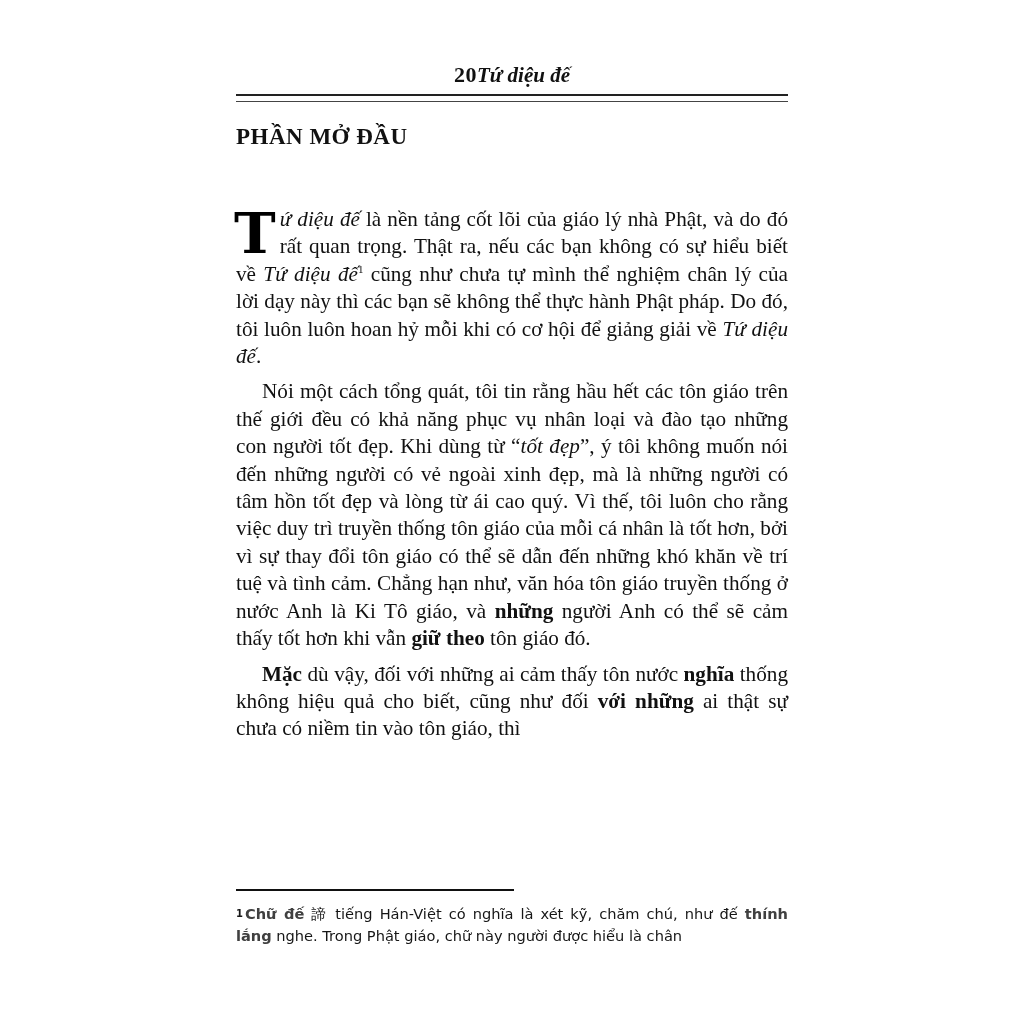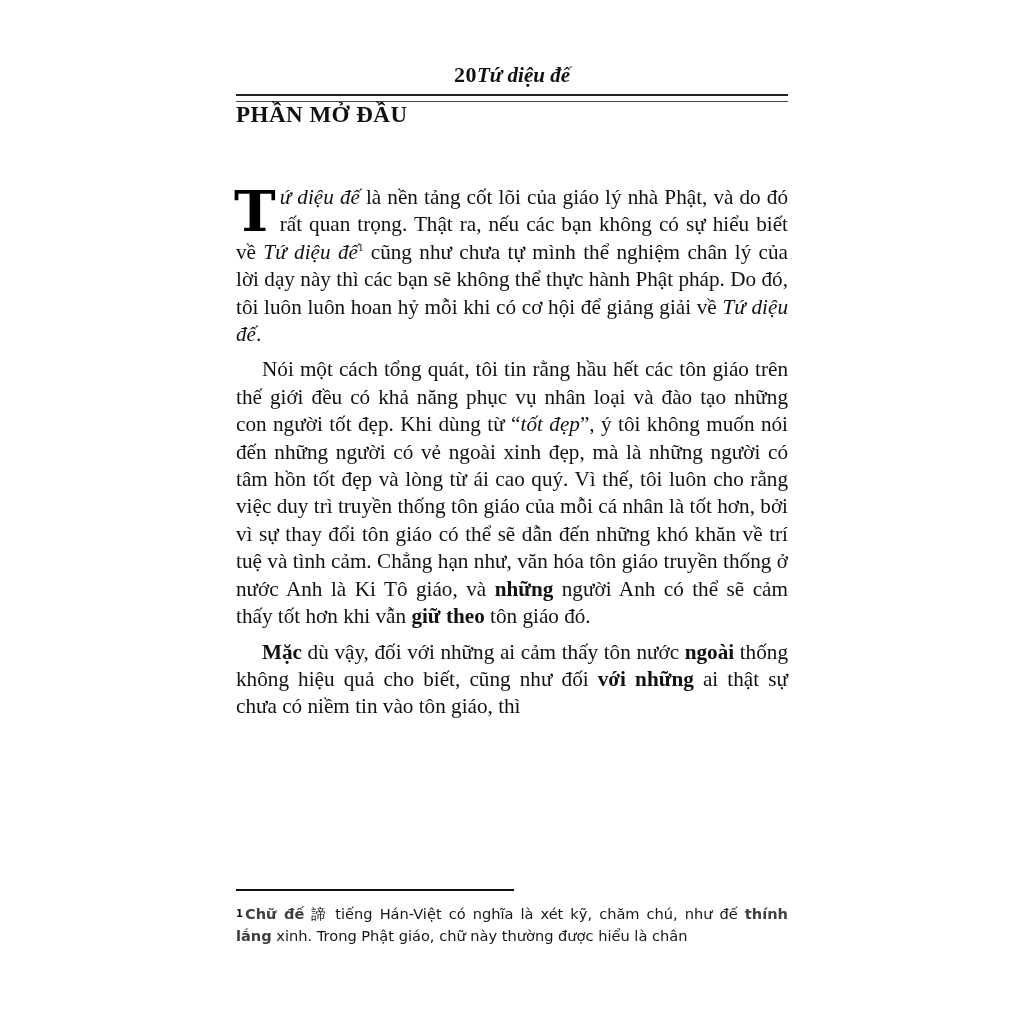--- a/index.html
+++ b/index.html
@@ -37,20 +37,21 @@
       font-style: italic;
       font-size: 21px;
     }
     .head-rule {
       margin-top: 6px;
       height: 5px;
       border-top: 2px solid #222;
       border-bottom: 1px solid #444;
     }
     .section-title {
+      margin-top: 22px;
       font-weight: bold;
       font-size: 23px;
       letter-spacing: 0.5px;
     }
     .body-text {
       margin-top: 56px;
       font-size: 21.2px;
       line-height: 27.4px;
       text-align: justify;
     }
@@ -122,18 +123,18 @@
   </div>
   <div class="head-rule"></div>
 
   <div class="section-title">PHẦN MỞ ĐẦU</div>
 
   <div class="body-text">
     <p class="para first"><span class="drop-cap">T</span><span class="it">ứ diệu đế</span><span> là nền tảng cốt lõi của giáo lý nhà Phật, và do đó rất quan trọng. Thật ra, nếu các bạn không có sự hiểu biết về </span><span class="it">Tứ diệu đế</span><sup>1</sup><span> cũng như chưa tự mình thể nghiệm chân lý của lời dạy này thì các bạn sẽ không thể thực hành Phật pháp. Do đó, tôi luôn luôn hoan hỷ mỗi khi có cơ hội để giảng giải về </span><span class="it">Tứ diệu đế</span><span>.</span></p>
 
     <p class="para"><span>Nói một cách tổng quát, tôi tin rằng hầu hết các tôn giáo trên thế giới đều có khả năng phục vụ nhân loại và đào tạo những con người tốt đẹp. Khi dùng từ “</span><span class="it">tốt đẹp</span><span>”, ý tôi không muốn nói đến những người có vẻ ngoài xinh đẹp, mà là những người có tâm hồn tốt đẹp và lòng từ ái cao quý. Vì thế, tôi luôn cho rằng việc duy trì truyền thống tôn giáo của mỗi cá nhân là tốt hơn, bởi vì sự thay đổi tôn giáo có thể sẽ dẫn đến những khó khăn về trí tuệ và tình cảm. Chẳng hạn như, văn hóa tôn giáo truyền thống ở nước Anh là Ki Tô giáo, và </span><span class="heavy">những</span><span> người Anh có thể sẽ cảm thấy tốt hơn khi vẫn </span><span class="heavy">giữ theo</span><span> tôn giáo đó.</span></p>
 
-    <p class="para"><span class="heavy">Mặc</span><span> dù vậy, đối với những ai cảm thấy tôn nước </span><span class="heavy">ngoài</span><span> thống không hiệu quả cho biết, cũng như đối </span><span class="heavy">với những</span><span> ai thật sự chưa có niềm tin vào tôn giáo, thì</span></p>
+    <p class="para"><span class="heavy">Mặc</span><span> dù vậy, đối với những ai cảm thấy tôn nước </span><span class="heavy">nghĩa</span><span> thống không hiệu quả cho biết, cũng như đối </span><span class="heavy">với những</span><span> ai thật sự chưa có niềm tin vào tôn giáo, thì</span></p>
   </div>
 </div>
 
 <div class="fn-rule"></div>
-<div class="footnote"><span class="fn-marker">1</span><span class="fn-smudge">Chữ đế</span><span> 諦 tiếng Hán-Việt có nghĩa là xét kỹ, chăm chú, như đế </span><span class="fn-smudge">thính lắng</span><span> xinh. Trong Phật giáo, chữ này thường được hiểu là chân</span></div>
+<div class="footnote"><span class="fn-marker">1</span><span class="fn-smudge">Chữ đế</span><span> 諦 tiếng Hán-Việt có nghĩa là xét kỹ, chăm chú, như đế </span><span class="fn-smudge">thính lắng</span><span> nghe. Trong Phật giáo, chữ này người được hiểu là chân</span></div>
 
 </body></html>

